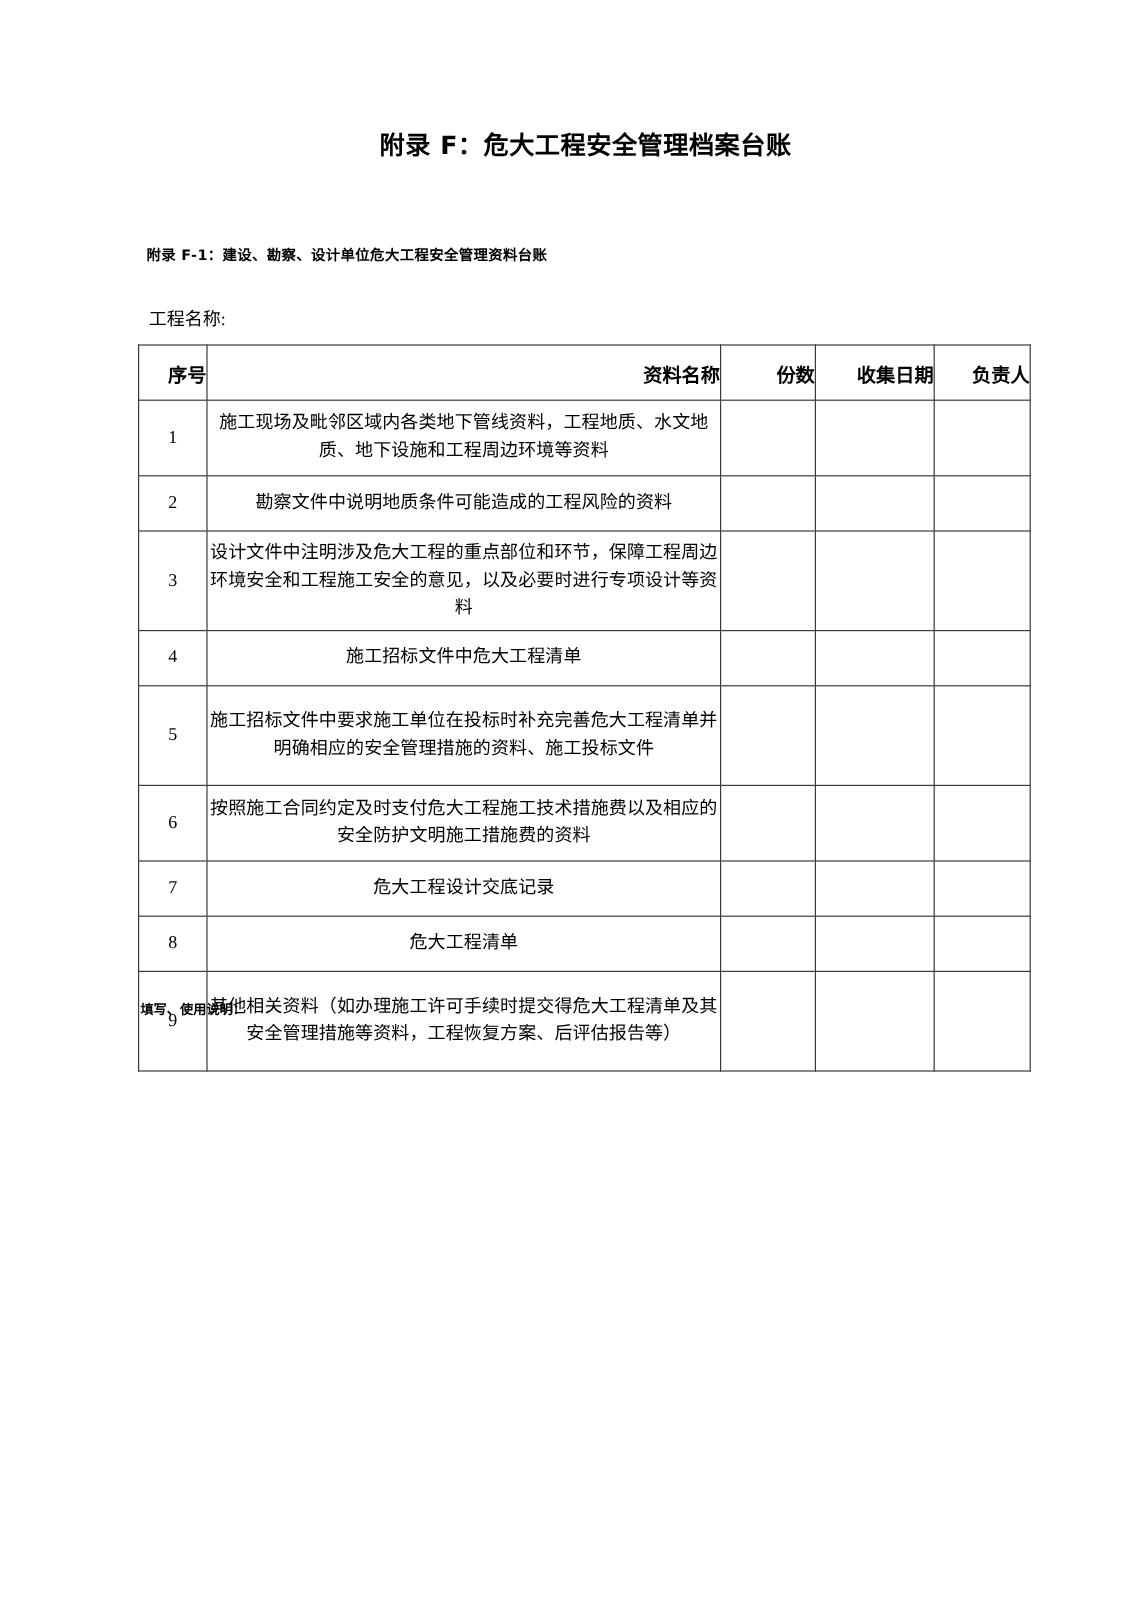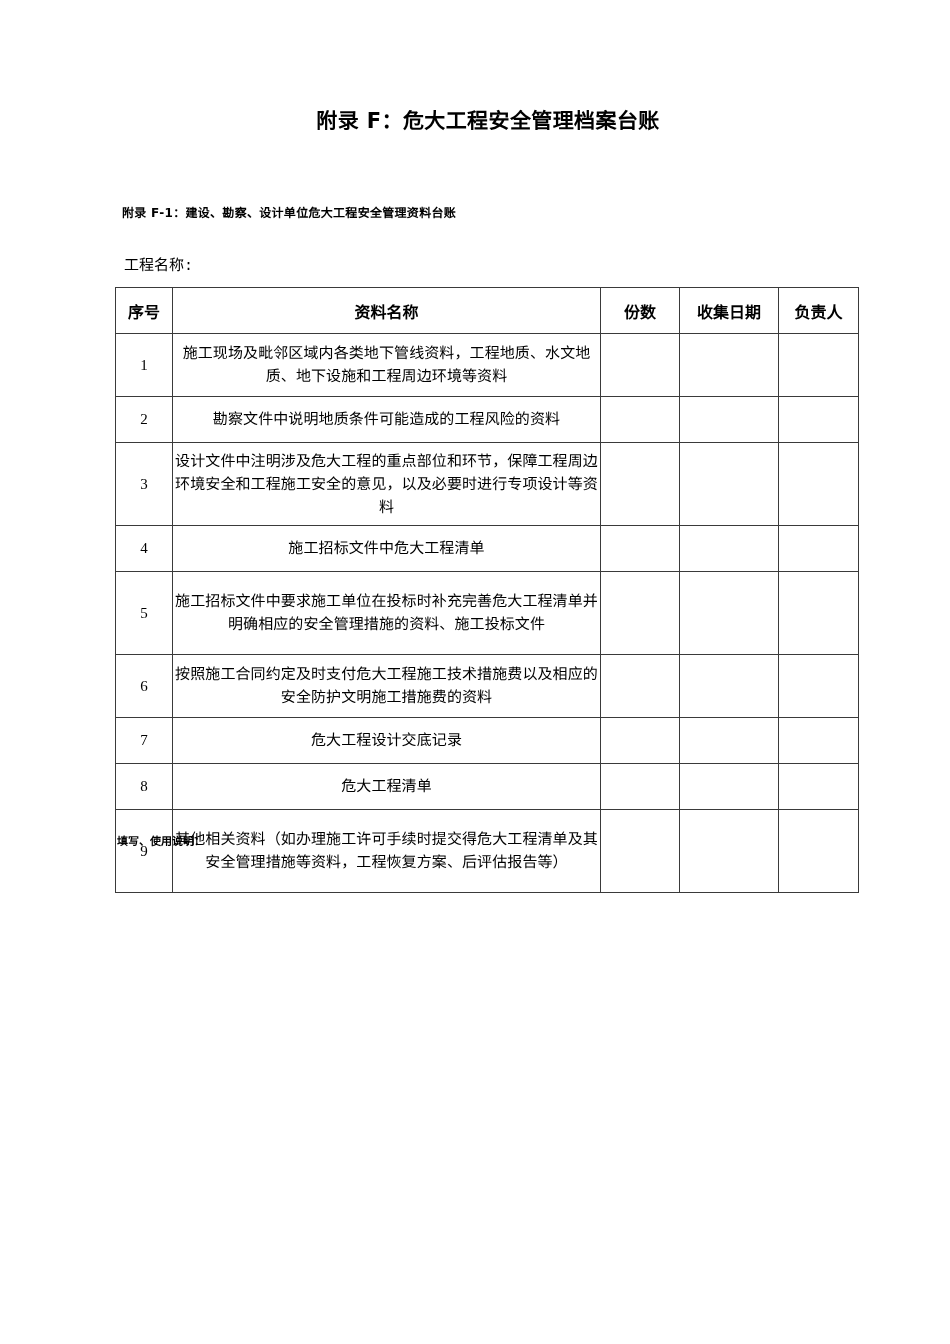--- a/index.html
+++ b/index.html
@@ -46,42 +46,41 @@
     font-weight: bold;
     letter-spacing: 0.3px;
     line-height: 26px;
   }
   .project-name {
     position: absolute;
     left: 124px;
     top: 256px;
     font-size: 15px;
     line-height: 22px;
-    font-family: Liberation Mono, monospace;
   }
 
   
   .ledger-table {
     position: absolute;
     left: 115px;
     top: 287px;
     width: 743px;
     border-collapse: collapse;
     table-layout: fixed;
     font-size: 15px;
   }
   .ledger-table td, .ledger-table th {
     border: 1px solid #3a3a3a;
     padding: 0;
     vertical-align: middle;
   }
   .ledger-table thead th {
     height: 45px;
     font-weight: bold;
-    text-align: center;
+    text-align: right;
     font-size: 16px;
   }
   .col-no    { width: 57px; }
   .col-name  { width: 428px; }
   .col-count { width: 79px; }
   .col-date  { width: 99px; }
   .col-owner { width: 80px; }
 
   .cell-no {
     text-align: center;

